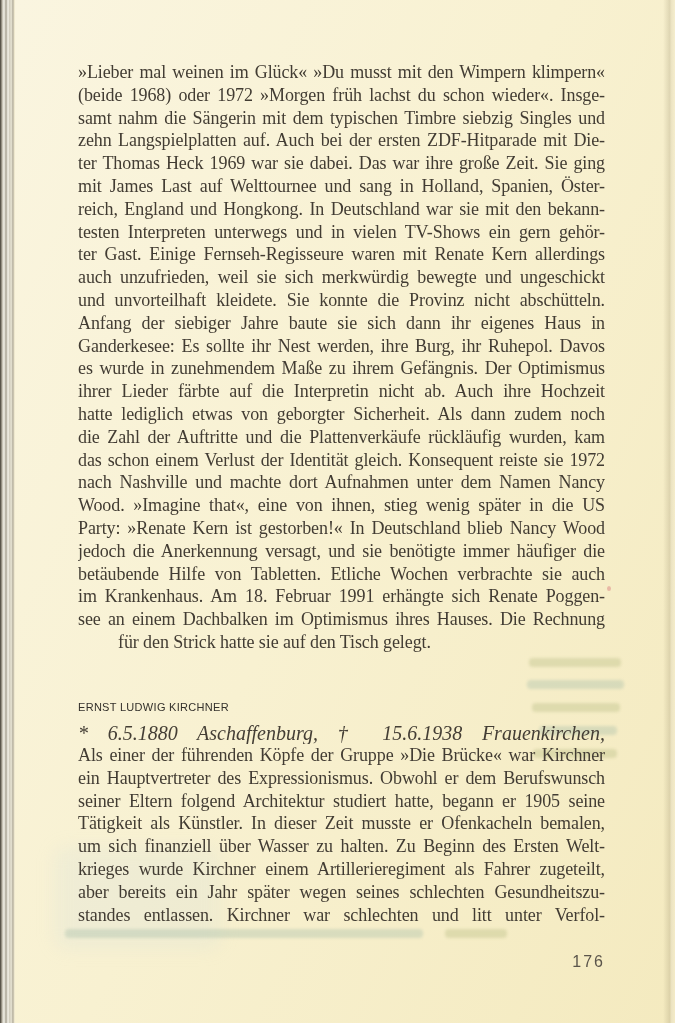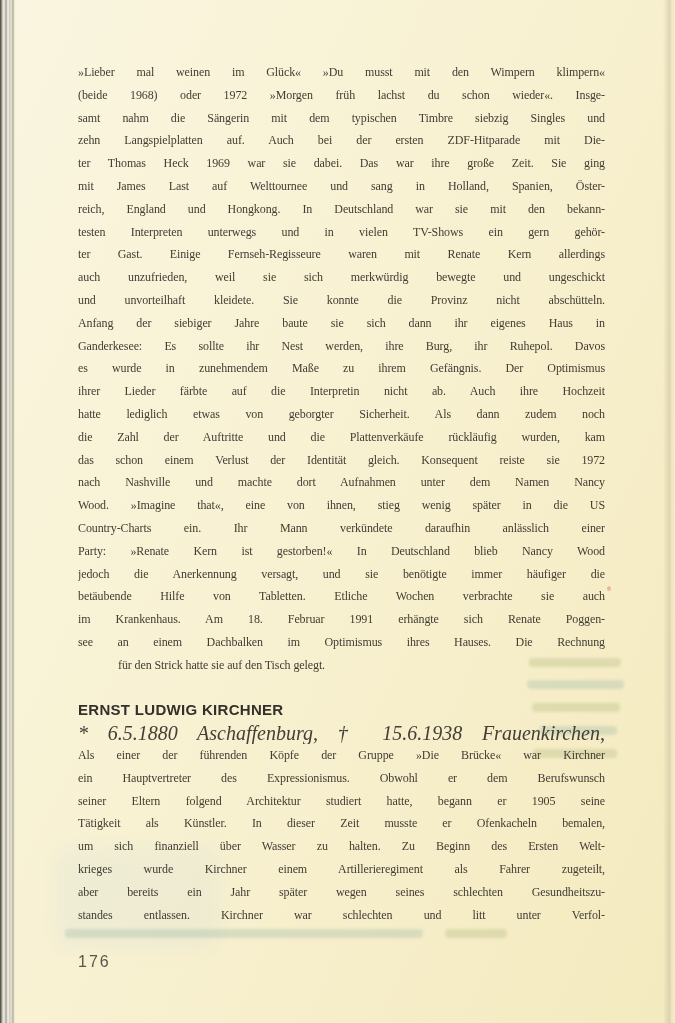--- a/index.html
+++ b/index.html
@@ -21,42 +21,42 @@
   }
   
   .paper-right-edge{
     position:absolute;top:0;bottom:0;right:0;width:12px;
     background:linear-gradient(90deg,
       rgba(160,148,112,0) 0%,rgba(160,148,112,0.28) 55%,
       rgba(236,228,196,0.9) 72%,rgba(244,236,206,0.55) 100%);
   }
   .para{
     position:absolute;left:63px;width:527px;
-    color:#423c33;font-size:12px;letter-spacing:-0.1px;
+    color:#423c33;font-size:18px;letter-spacing:-0.1px;
   }
   .tline{
     height:22.8px;line-height:22.8px;overflow:hidden;
     text-align:justify;text-align-last:justify;hyphens:none;
   }
   .tline-last{text-align-last:left;margin-left:40px;}
   #para1{top:61px;}
   #para2{top:744px;}
   .entry-heading{
     position:absolute;left:63px;top:701px;margin:0;
-    font-family:"Liberation Sans",sans-serif;font-weight:bold;
-    font-size:15px;letter-spacing:0.3px;color:#33302b;
+    font-family:"Liberation Sans",sans-serif;font-weight:normal;
+    font-size:11px;letter-spacing:0.3px;color:#33302b;
   }
   .vital{
     position:absolute;left:63px;top:722px;width:527px;height:22px;
     line-height:22px;overflow:hidden;
     font-style:italic;font-size:20px;color:#443e35;
     text-align:justify;text-align-last:justify;
   }
   .pagenum{
-    position:absolute;left:63px;top:953px;width:527px;text-align:left;
+    position:absolute;left:63px;top:953px;width:527px;text-align:right;
     font-family:"Liberation Sans",sans-serif;font-size:16px;
     letter-spacing:2px;color:#5b554b;
   }
   
   .ghost{
     position:absolute;height:9px;border-radius:4px;
     background:rgba(183,189,132,0.38);filter:blur(1.6px);
   }
   .ghost.teal{background:rgba(160,185,165,0.35);}
   .stain{
@@ -101,21 +101,20 @@
         <div class="tline">und unvorteilhaft kleidete. Sie konnte die Provinz nicht abschütteln.</div>
         <div class="tline">Anfang der siebiger Jahre baute sie sich dann ihr eigenes Haus in</div>
         <div class="tline">Ganderkesee: Es sollte ihr Nest werden, ihre Burg, ihr Ruhepol. Davos</div>
         <div class="tline">es wurde in zunehmendem Maße zu ihrem Gefängnis. Der Optimismus</div>
         <div class="tline">ihrer Lieder färbte auf die Interpretin nicht ab. Auch ihre Hochzeit</div>
         <div class="tline">hatte lediglich etwas von geborgter Sicherheit. Als dann zudem noch</div>
         <div class="tline">die Zahl der Auftritte und die Plattenverkäufe rückläufig wurden, kam</div>
         <div class="tline">das schon einem Verlust der Identität gleich. Konsequent reiste sie 1972</div>
         <div class="tline">nach Nashville und machte dort Aufnahmen unter dem Namen Nancy</div>
         <div class="tline">Wood. »Imagine that«, eine von ihnen, stieg wenig später in die US</div>
-        <div class="tline">Country-Charts ein. Ihr Mann verkündete daraufhin anlässlich einer</div>
         <div class="tline">Party: »Renate Kern ist gestorben!« In Deutschland blieb Nancy Wood</div>
         <div class="tline">jedoch die Anerkennung versagt, und sie benötigte immer häufiger die</div>
         <div class="tline">betäubende Hilfe von Tabletten. Etliche Wochen verbrachte sie auch</div>
         <div class="tline">im Krankenhaus. Am 18. Februar 1991 erhängte sich Renate Poggen-</div>
         <div class="tline">see an einem Dachbalken im Optimismus ihres Hauses. Die Rechnung</div>
         <div class="tline tline-last">für den Strick hatte sie auf den Tisch gelegt.</div>
       </div>
 
     <h2 class="entry-heading">ERNST LUDWIG KIRCHNER</h2>
 

